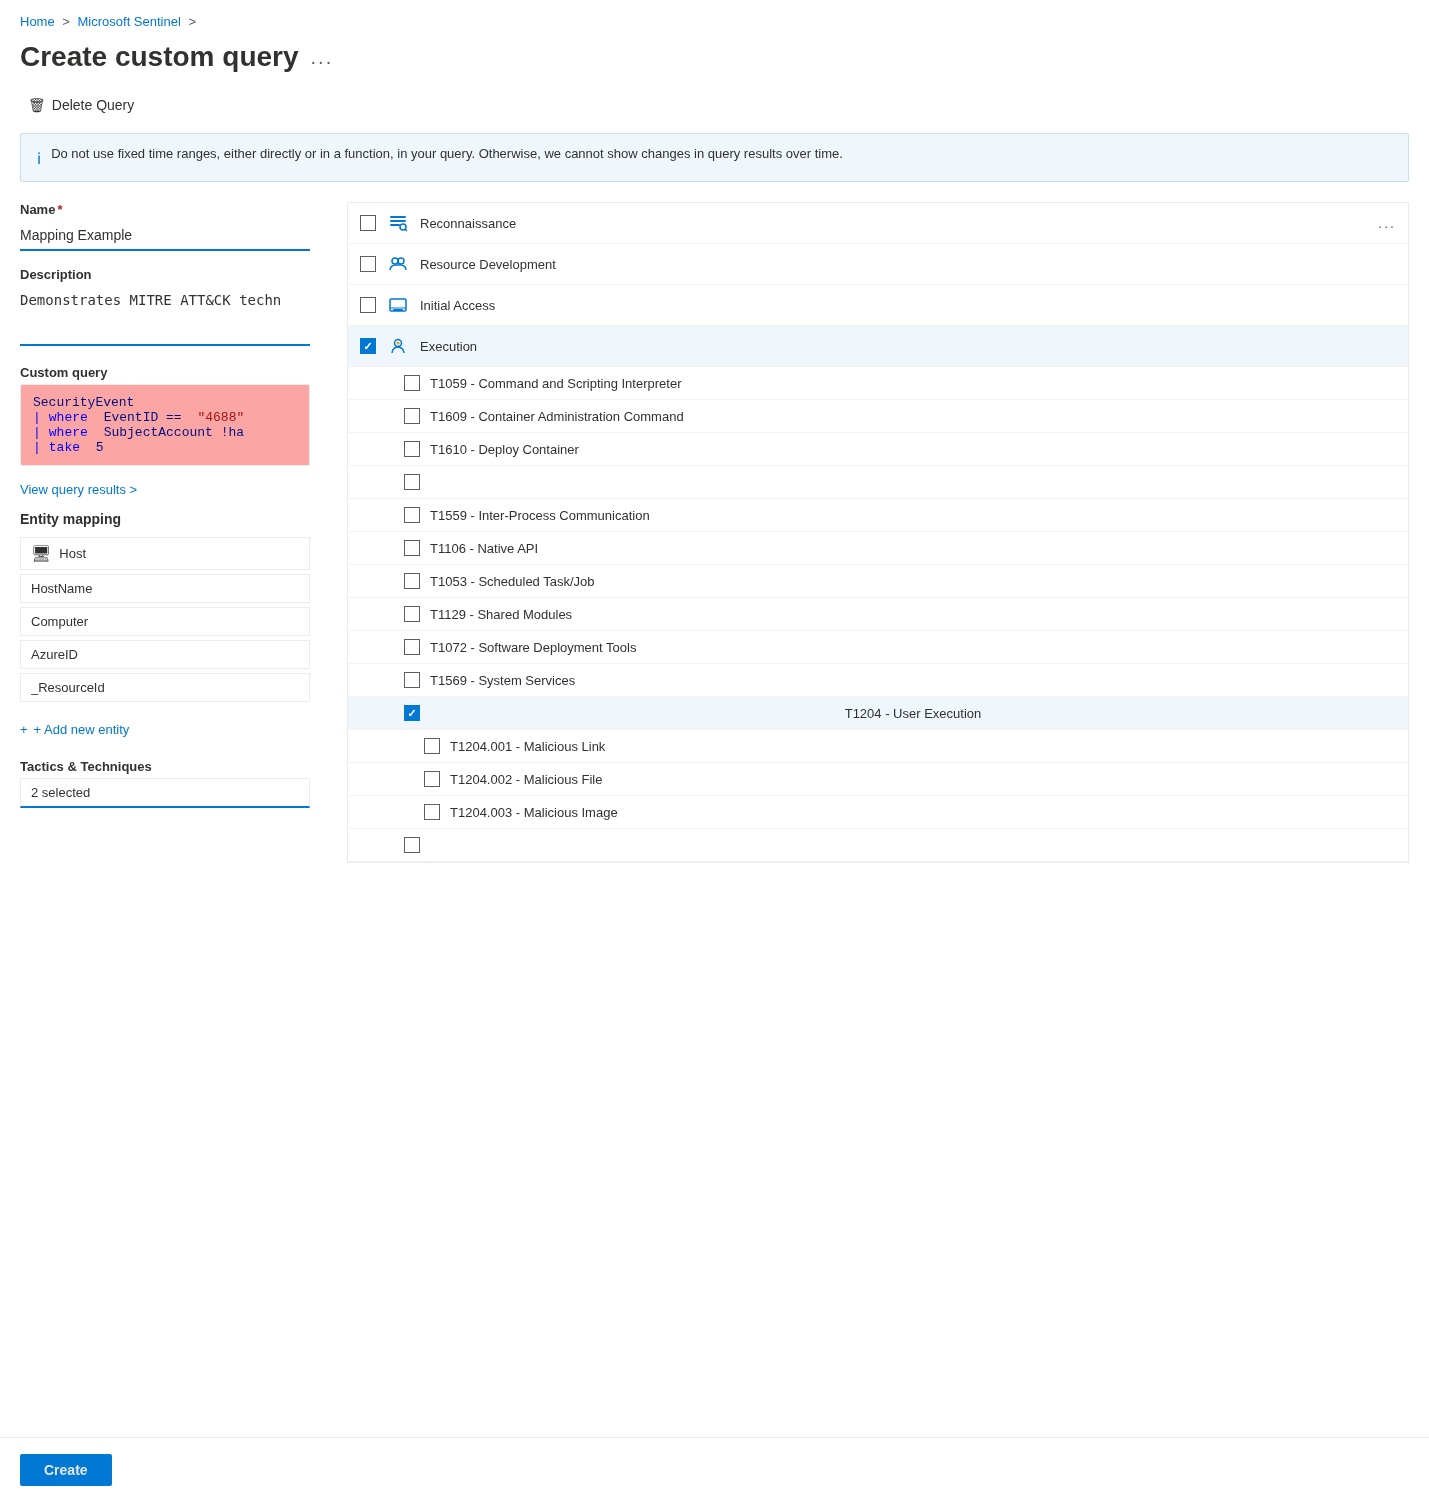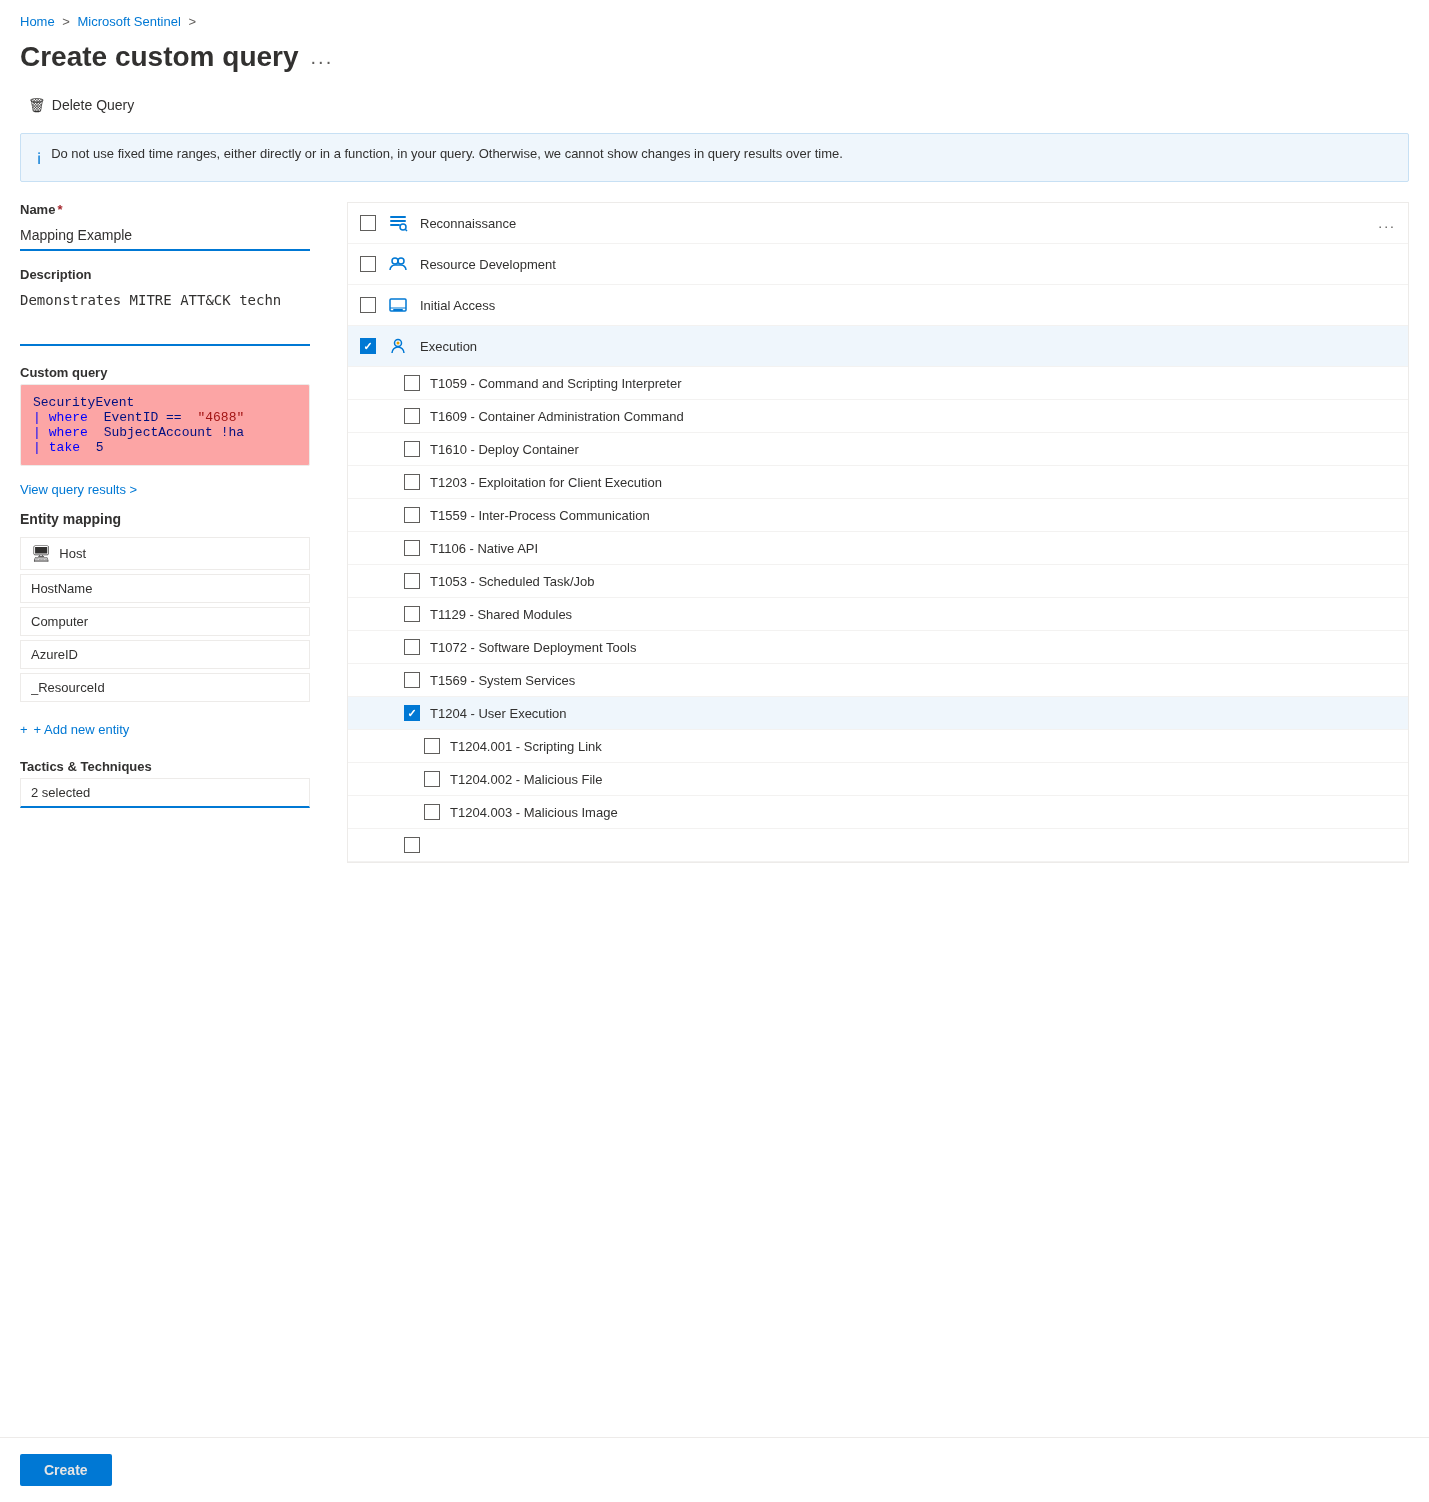--- a/index.html
+++ b/index.html
@@ -442,21 +442,20 @@
     <div class="checklist-item indented">
       <div class="checkbox-custom"></div>
       <span class="item-text">T1609 - Container Administration Command</span>
     </div>
     <div class="checklist-item indented">
       <div class="checkbox-custom"></div>
       <span class="item-text">T1610 - Deploy Container</span>
     </div>
     <div class="checklist-item indented">
       <div class="checkbox-custom"></div>
-      <span class="item-text">T1203 - Exploitation for Client Execution</span>
     </div>
     <div class="checklist-item indented">
       <div class="checkbox-custom"></div>
       <span class="item-text">T1559 - Inter-Process Communication</span>
     </div>
     <div class="checklist-item indented">
       <div class="checkbox-custom"></div>
       <span class="item-text">T1106 - Native API</span>
     </div>
     <div class="checklist-item indented">
@@ -469,28 +468,28 @@
     </div>
     <div class="checklist-item indented">
       <div class="checkbox-custom"></div>
       <span class="item-text">T1072 - Software Deployment Tools</span>
     </div>
     <div class="checklist-item indented">
       <div class="checkbox-custom"></div>
       <span class="item-text">T1569 - System Services</span>
     </div>
 
-    <div class="checklist-item indented" style="background:#eff6fc;">
+    <div class="checklist-item indented" style="background:#eff6fc;text-align:center;">
       <div class="checkbox-custom checked"></div>
       <span class="item-text">T1204 - User Execution</span>
     </div>
 
     <div class="checklist-item double-indented">
       <div class="checkbox-custom"></div>
-      <span class="item-text">T1204.001 - Scripting Link</span>
+      <span class="item-text">T1204.001 - Malicious Link</span>
     </div>
     <div class="checklist-item double-indented">
       <div class="checkbox-custom"></div>
       <span class="item-text">T1204.002 - Malicious File</span>
     </div>
     <div class="checklist-item double-indented">
       <div class="checkbox-custom"></div>
       <span class="item-text">T1204.003 - Malicious Image</span>
     </div>
     <div class="checklist-item indented">

